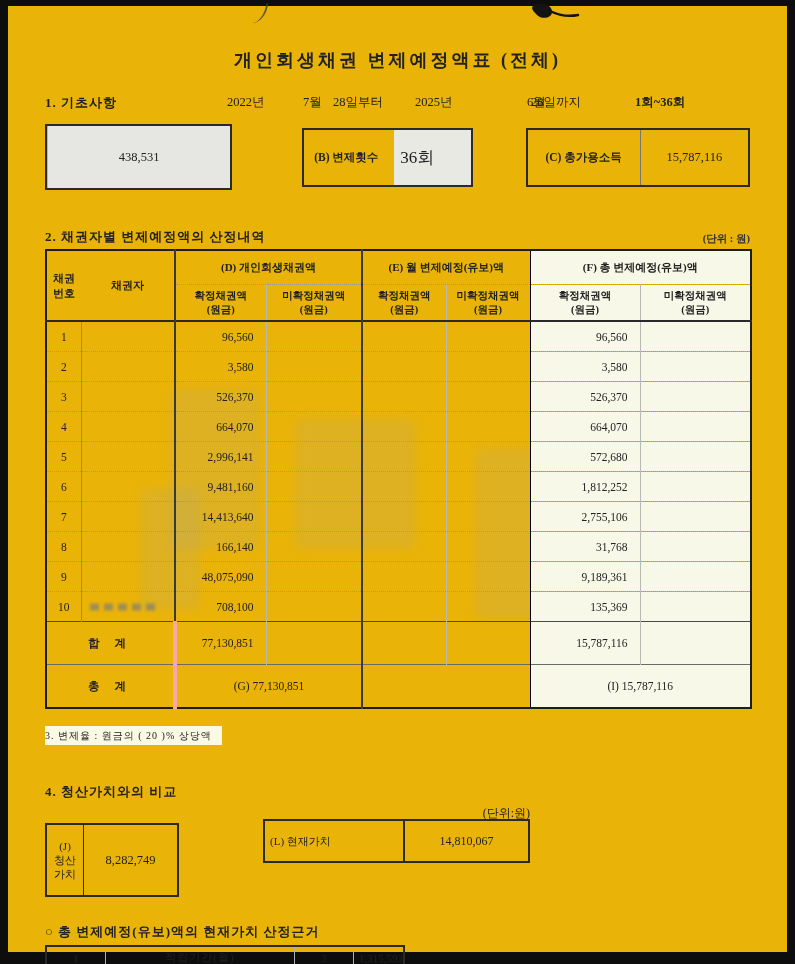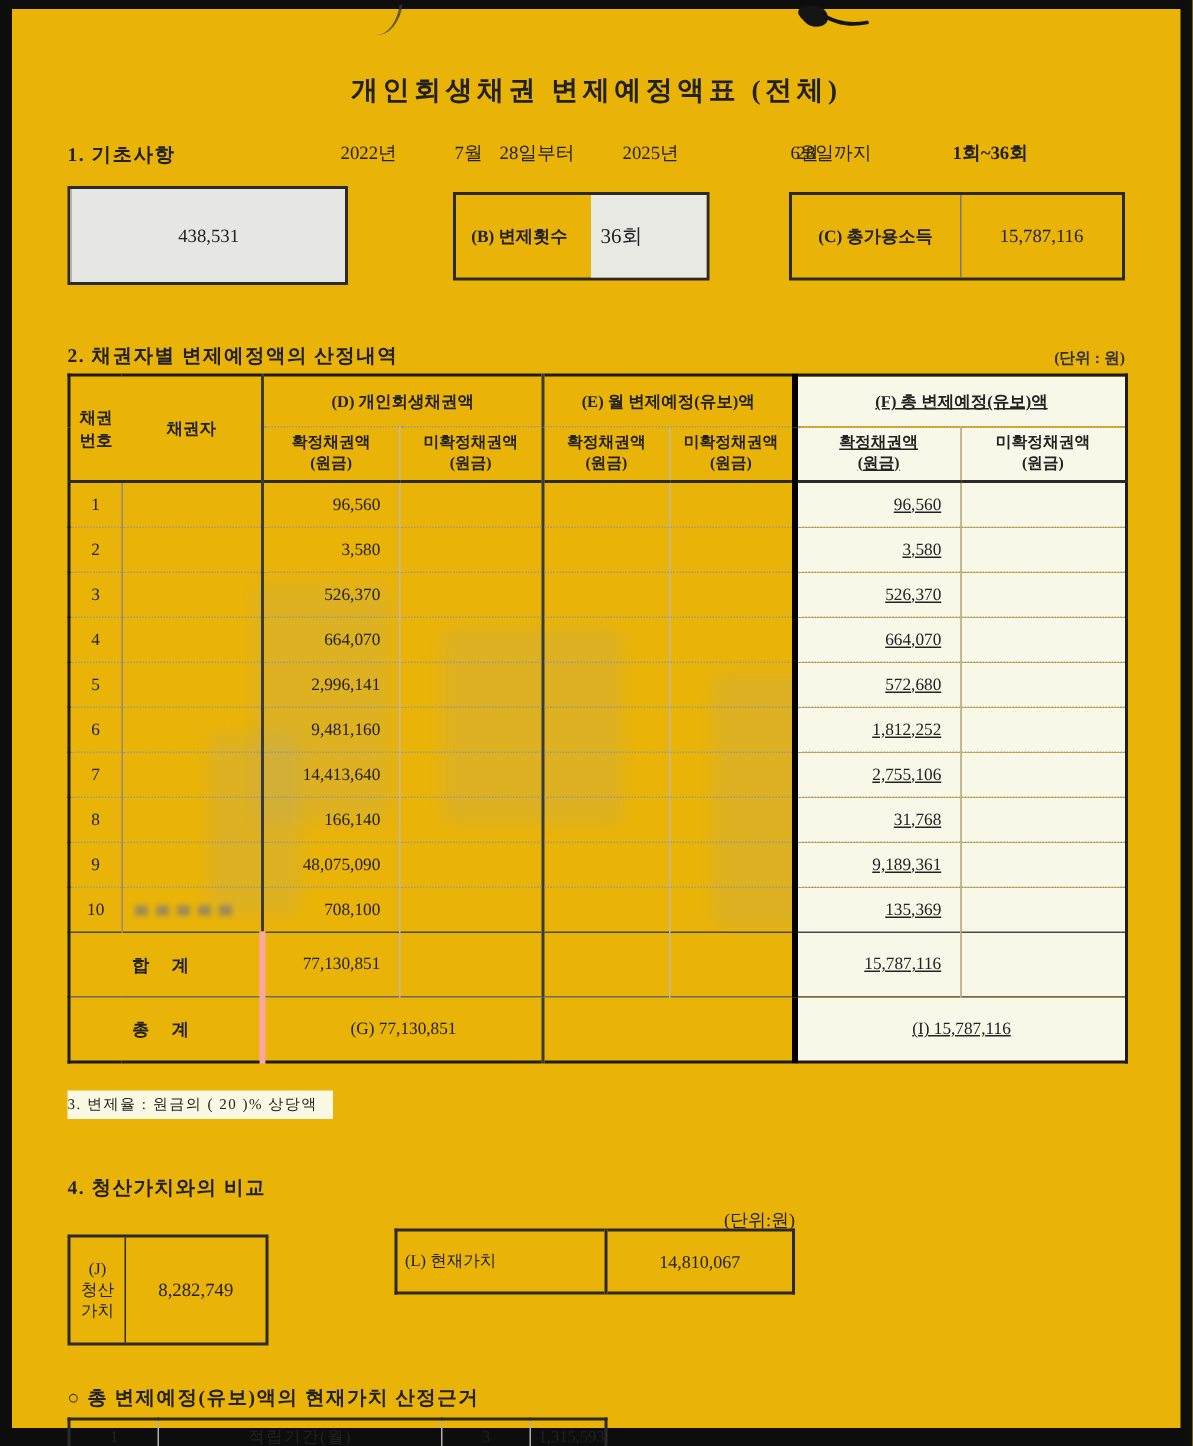--- a/index.html
+++ b/index.html
@@ -45,21 +45,21 @@
   .boxes{display:flex;margin-top:10px;align-items:flex-start;}
   .boxA{width:187px;height:62px;border:2px solid #2a2a2a;display:flex;}
   .boxA .lbl{width:96px;display:flex;align-items:center;justify-content:center;
     font-size:11.5px;font-weight:600;text-align:center;line-height:1.35;}
   .boxA .val{flex:1;background:#e6e6e2;border-left:1px solid #b5b5b0;
     display:flex;align-items:center;justify-content:center;font-size:12.5px;}
   .boxB{width:170px;height:55px;margin-left:70px;margin-top:4px;
     border:2px solid #2a2a2a;display:flex;align-items:center;position:relative;}
   .boxB .shade{position:absolute;right:0;top:0;bottom:0;width:46%;background:#e9e9e4;}
   .boxB .lbl{font-size:11.5px;font-weight:600;margin-left:10px;position:relative;}
-  .boxB .val{font-size:14px;margin-left:22px;position:relative;}
+  .boxB .val{font-size:17px;margin-left:22px;position:relative;}
   .boxC{width:225px;height:55px;margin-left:53px;margin-top:4px;
     border:2px solid #2a2a2a;display:flex;}
   .boxC .lbl{width:112px;display:flex;align-items:center;justify-content:center;
     font-size:11.5px;font-weight:600;}
   .boxC .val{flex:1;border-left:1px solid #777;display:flex;align-items:center;
     justify-content:center;font-size:12.5px;}
 
   
   .s2-headrow{display:flex;justify-content:space-between;align-items:flex-end;
     margin-top:38px;}
@@ -77,21 +77,21 @@
     position:relative;z-index:1;font-size:11px;}
   table.main th,table.main td{padding:0 4px;overflow:hidden;}
   table.main{border:2px solid #1d1d1d;}
   th.grp{font-size:11px;font-weight:bold;height:33px;}
   th.sub{font-size:10.5px;font-weight:600;height:35px;line-height:1.3;}
   td.no{text-align:center;border-right:1px solid #8a8a86;}
   td.cred{border-right:2px solid #3a3a3a;position:relative;}
   .num{text-align:right;padding-right:12px !important;}
   td.data{height:29px;font-size:11.5px;}
   .bE{border-left:2px solid #3a3a3a;}
-  .bF{border-left:4px solid #000000;text-decoration:underline;}
+  .bF{border-left:1px solid #000000;}
   .thin{border-left:1px solid #b9b9b2;}
   .yel{background:#f8f8e8;}
   tr.rowline td{border-top:1px dotted #9a9a92;}
   tr.subhead th{border-top:1px dotted #9a9a92;}
   tr.firstdata td{border-top:2px solid #2a2a2a;}
   tr.sumrow td{border-top:1.5px solid #4a4a46;height:42px;font-size:11.5px;}
   tr.grandrow td{border-top:1px solid #6a6a66;height:42px;font-size:11.5px;}
   td.totlbl{text-align:center;font-weight:bold;letter-spacing:6px;
     border-right:4px solid #fca5a5;}
   td.ctr{text-align:center;}

